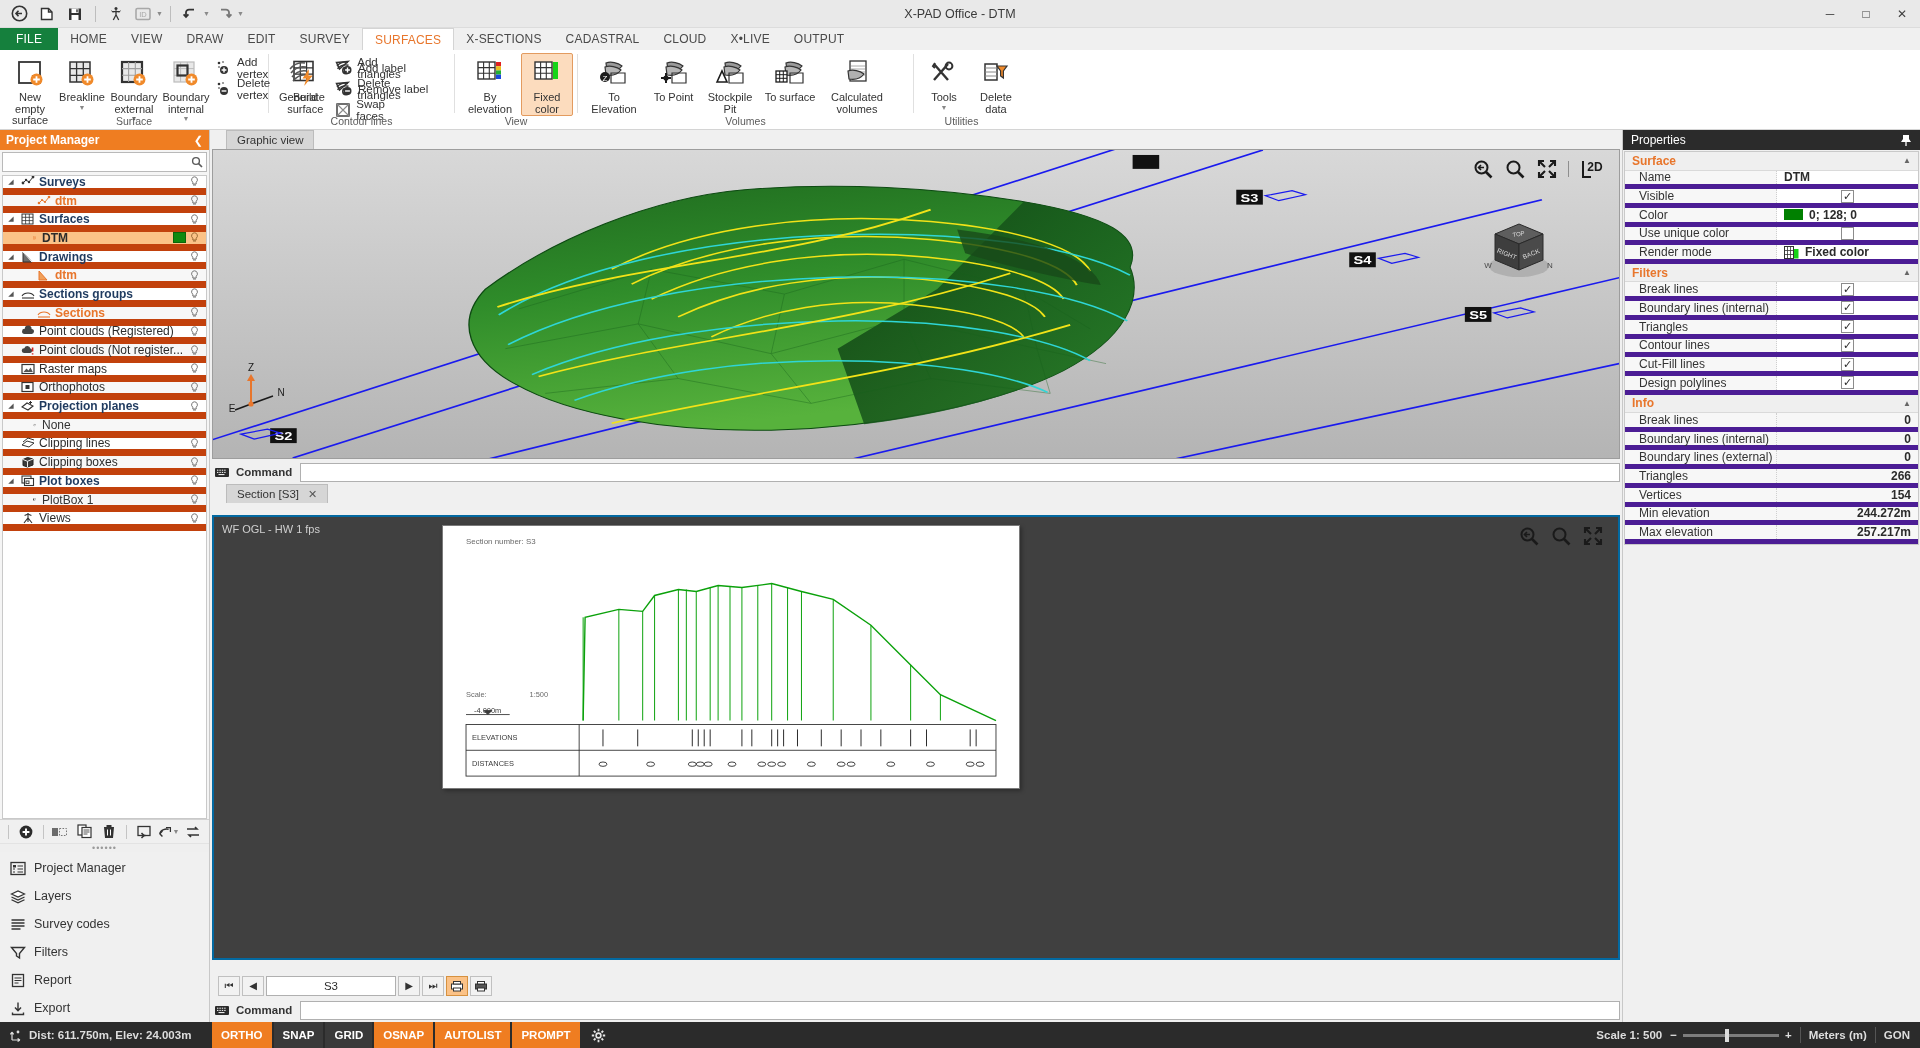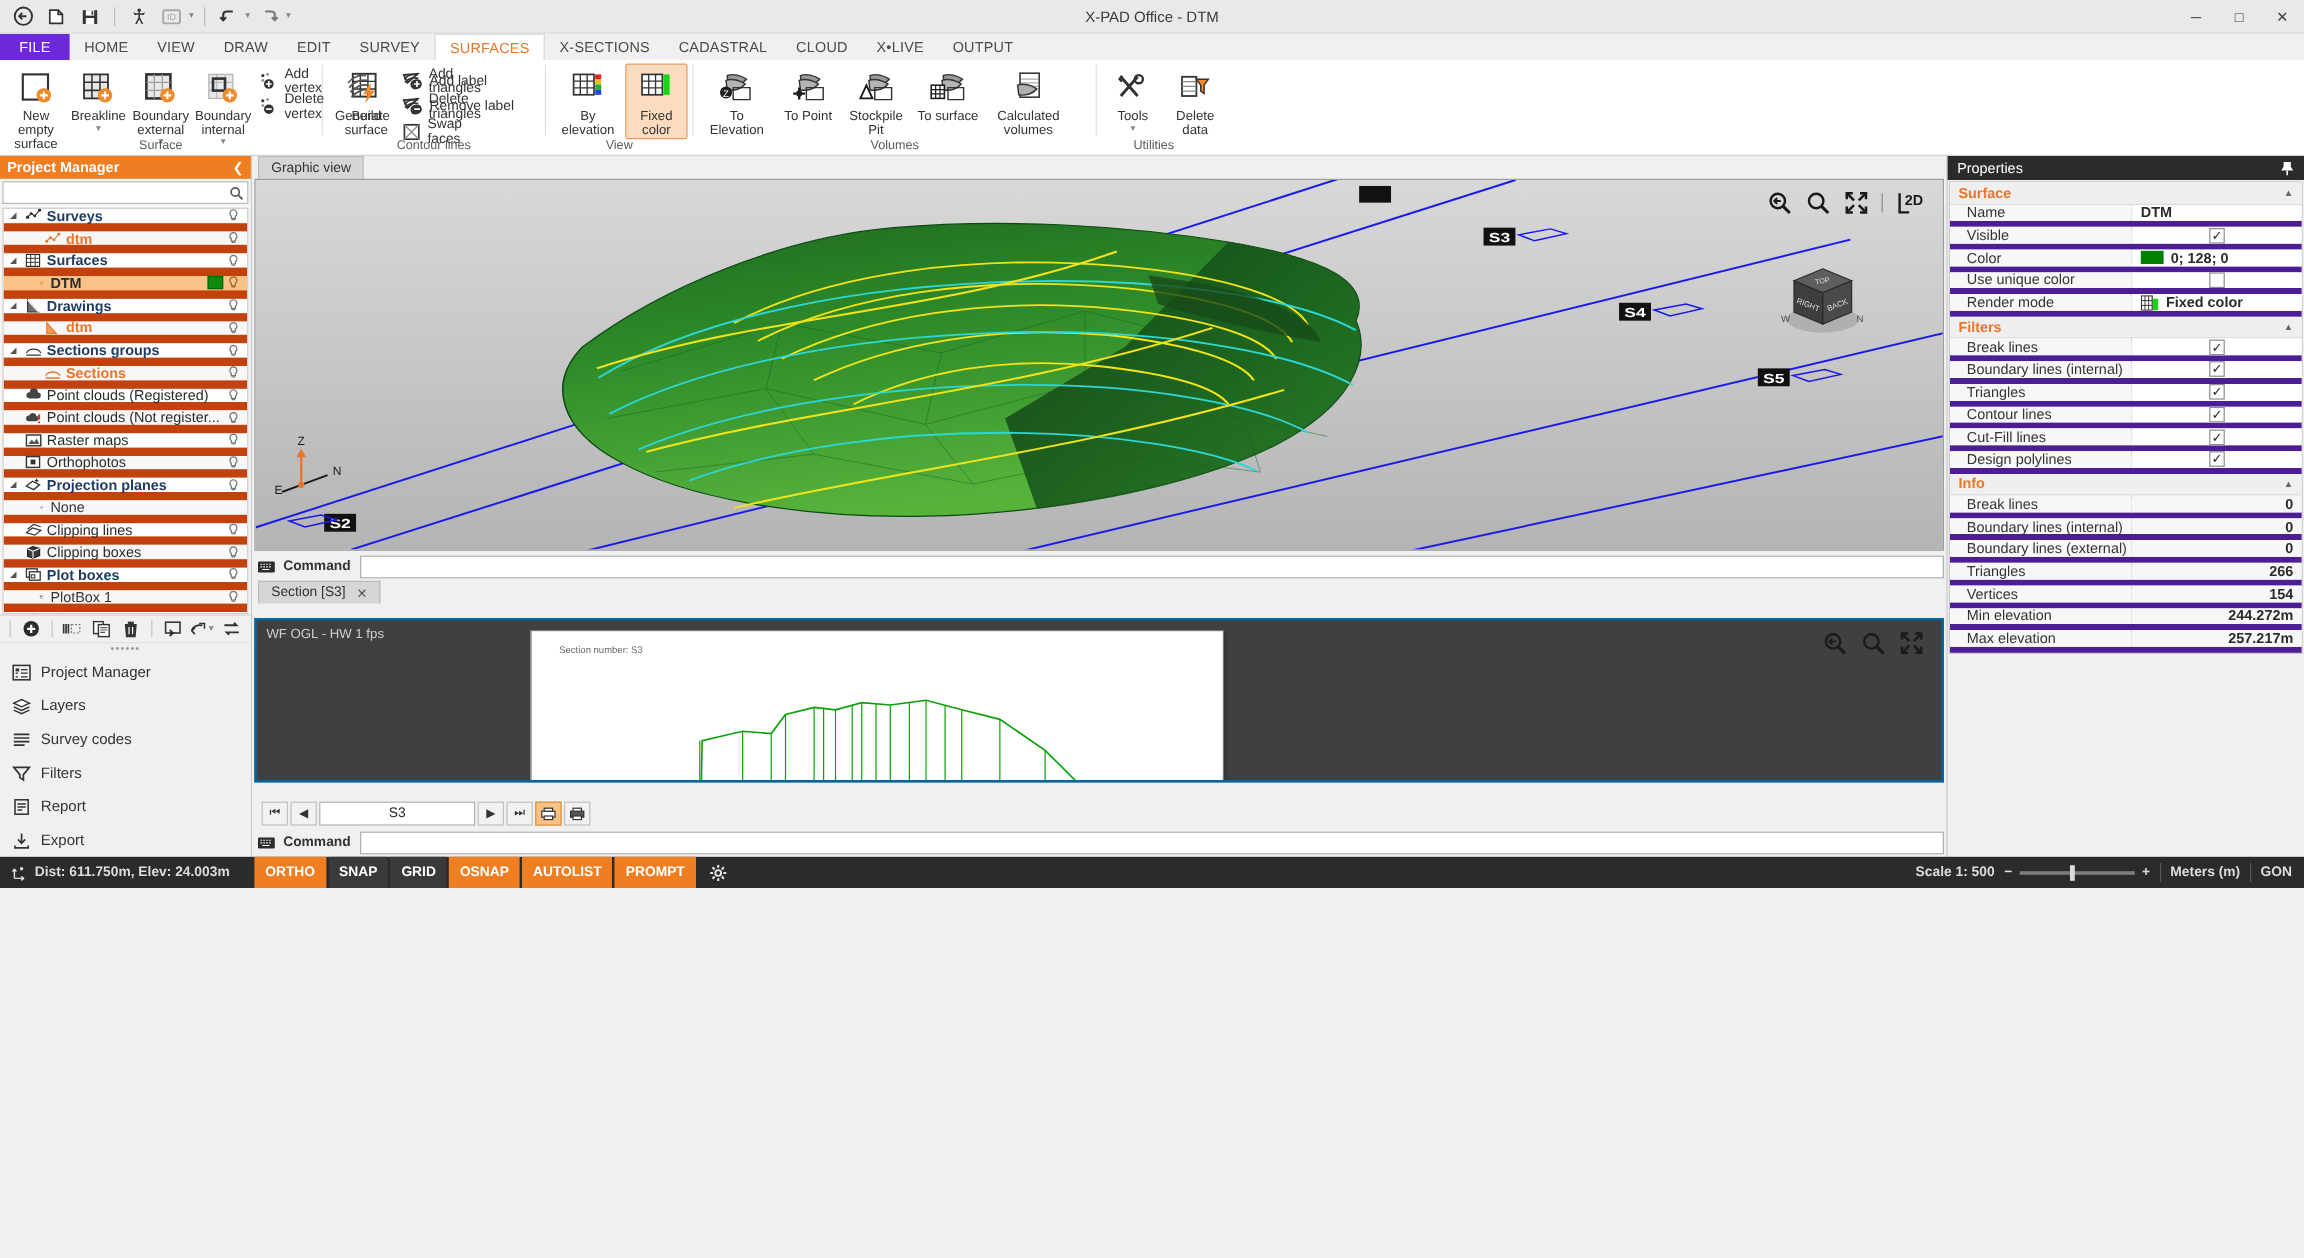--- a/index.html
+++ b/index.html
@@ -5,21 +5,21 @@
   * { box-sizing: border-box; }
   html, body {
     margin: 0; padding: 0;
     width: 1920px; height: 1048px;
     overflow: hidden;
     font-family: "Liberation Sans", sans-serif;
     font-size: 12px;
     color: #2b2b2b;
     background: #f0f0f0;
   }
-  #app { width: 1920px; height: 740px; position: relative; display: flex; flex-direction: column; border-radius: 25px; }
+  #app { width: 1920px; height: 1048px; position: relative; display: flex; flex-direction: column; border-radius: 25px; }
 
   
   .titlebar {
     height: 28px; background: #e9e9e9; display: flex; align-items: center;
     position: relative; flex: 0 0 28px; border-bottom: 1px solid #dcdcdc;
   }
   .qat { display: flex; align-items: center; padding-left: 6px; gap: 2px; }
   .qat-btn {
     width: 26px; height: 24px; display: flex; align-items: center; justify-content: center;
     cursor: default;
@@ -35,21 +35,21 @@
     width: 36px; height: 28px; display: flex; align-items: center; justify-content: center;
     font-size: 12px; color: #404040;
   }
 
   
   .tabbar { height: 22px; background: #f0f0f0; display: flex; align-items: stretch; flex: 0 0 22px; }
   .tab {
     padding: 0 12px; display: flex; align-items: center; font-size: 12px;
     color: #4a4a4a; letter-spacing: .2px; cursor: default;
   }
-  .tab.file { background: #6d28d9; color: #fff; padding: 0 16px; }
+  .tab.file { background: #15803d; color: #fff; padding: 0 16px; }
   .tab.active { background: #fff; color: #e8762c; border-top: 1px solid #d4d4d4;
                 border-left: 1px solid #d4d4d4; border-right: 1px solid #d4d4d4; }
 
   
   .ribbon {
     height: 80px; background: #fff; display: flex; flex: 0 0 80px;
     border-bottom: 1px solid #d4d4d4; position: relative;
   }
   .rgroup { display: flex; flex-direction: column; position: relative; }
   .rgroup-items { display: flex; align-items: flex-start; height: 80px; padding: 3px 4px 0 4px; }
@@ -117,21 +117,21 @@
   .grip { height: 9px; background: #efefef; display: flex; align-items: center; justify-content: center;
           color: #9a9a9a; font-size: 9px; letter-spacing: 1px; border-top: 1px solid #e3e3e3; }
   .navlist { background: #f0f0f0; padding: 2px 0 0 0; }
   .navitem {
     height: 28px; display: flex; align-items: center; gap: 8px; padding-left: 10px;
     font-size: 12.5px; color: #333; cursor: default;
   }
 
   
   .center { flex: 1 1 auto; display: flex; flex-direction: column; min-width: 0; background: #f0f0f0; }
-  .viewtabs { height: 19px; display: flex; align-items: flex-end; padding-left: 5px; background: #f0f0f0; }
+  .viewtabs { height: 19px; display: flex; align-items: flex-end; padding-left: 16px; background: #f0f0f0; }
   .vtab {
     height: 19px; background: #d6d6d6; border: 1px solid #bcbcbc; border-bottom: none;
     display: flex; align-items: center; padding: 0 10px; font-size: 11.5px; color: #333; cursor: default;
   }
   .vtab.active { background: #d6d6d6; }
   .vtab .x { margin-left: 9px; font-size: 11px; color: #555; }
 
   .viewport {
     position: relative; background: linear-gradient(#d8d8d8, #b4b4b4);
     border: 1px solid #9d9d9d; margin: 0 2px; overflow: hidden;

